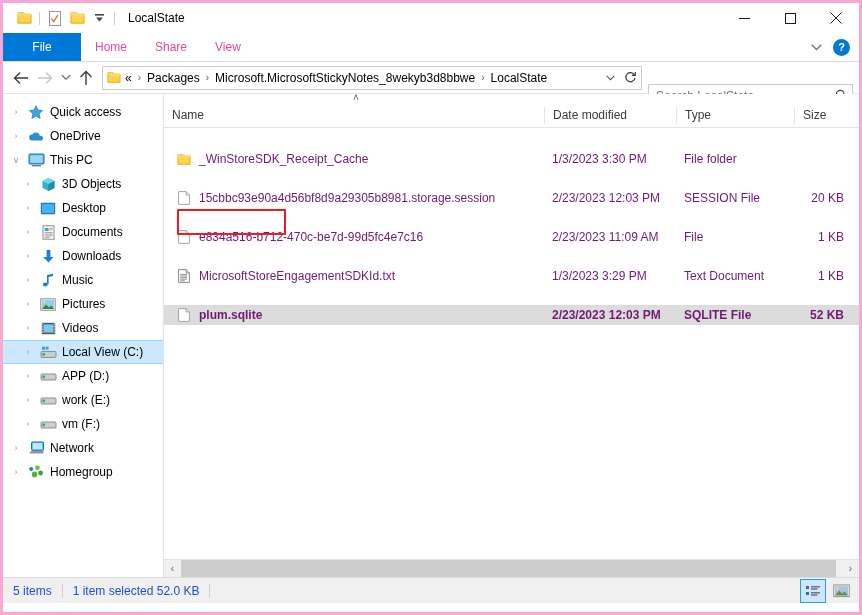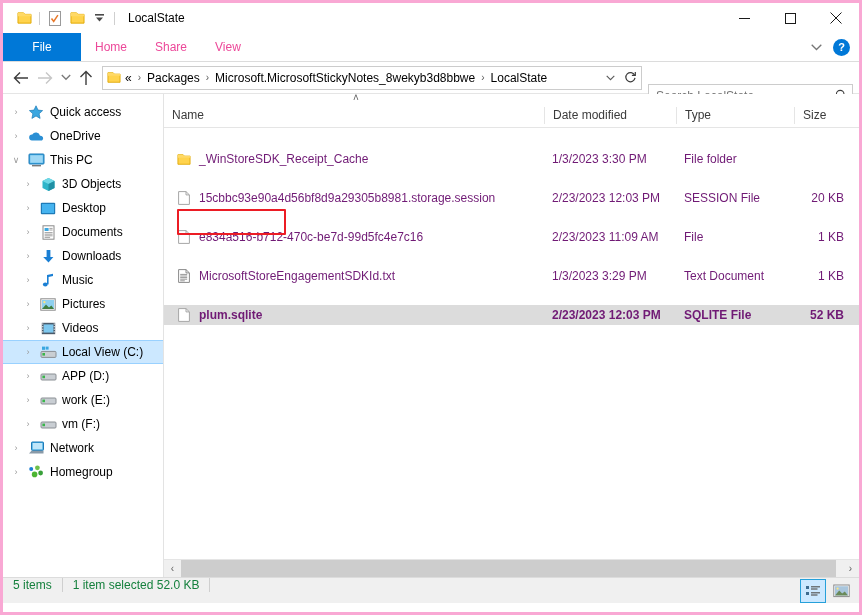--- a/index.html
+++ b/index.html
@@ -366,24 +366,25 @@
     position: absolute;
     left: 0; top: 0; bottom: 0;
     width: 655px;
     background: #cdcdcd;
   }
 
   
   .status {
     height: 25px;
     display: flex;
+    align-items: center;
     background: #f0f0f0;
     border-top: 1px solid #dcdcdc;
     font-size: 12px;
-    color: #15803d;
+    color: #1d4ed8;
     position: relative;
   }
   .st-seg { padding: 0 10px; }
   .st-div { width: 1px; height: 14px; background: #cfcfcf; }
   .viewbtns {
     position: absolute;
     right: 6px;
     top: 1px;
     display: flex;
     gap: 3px;

